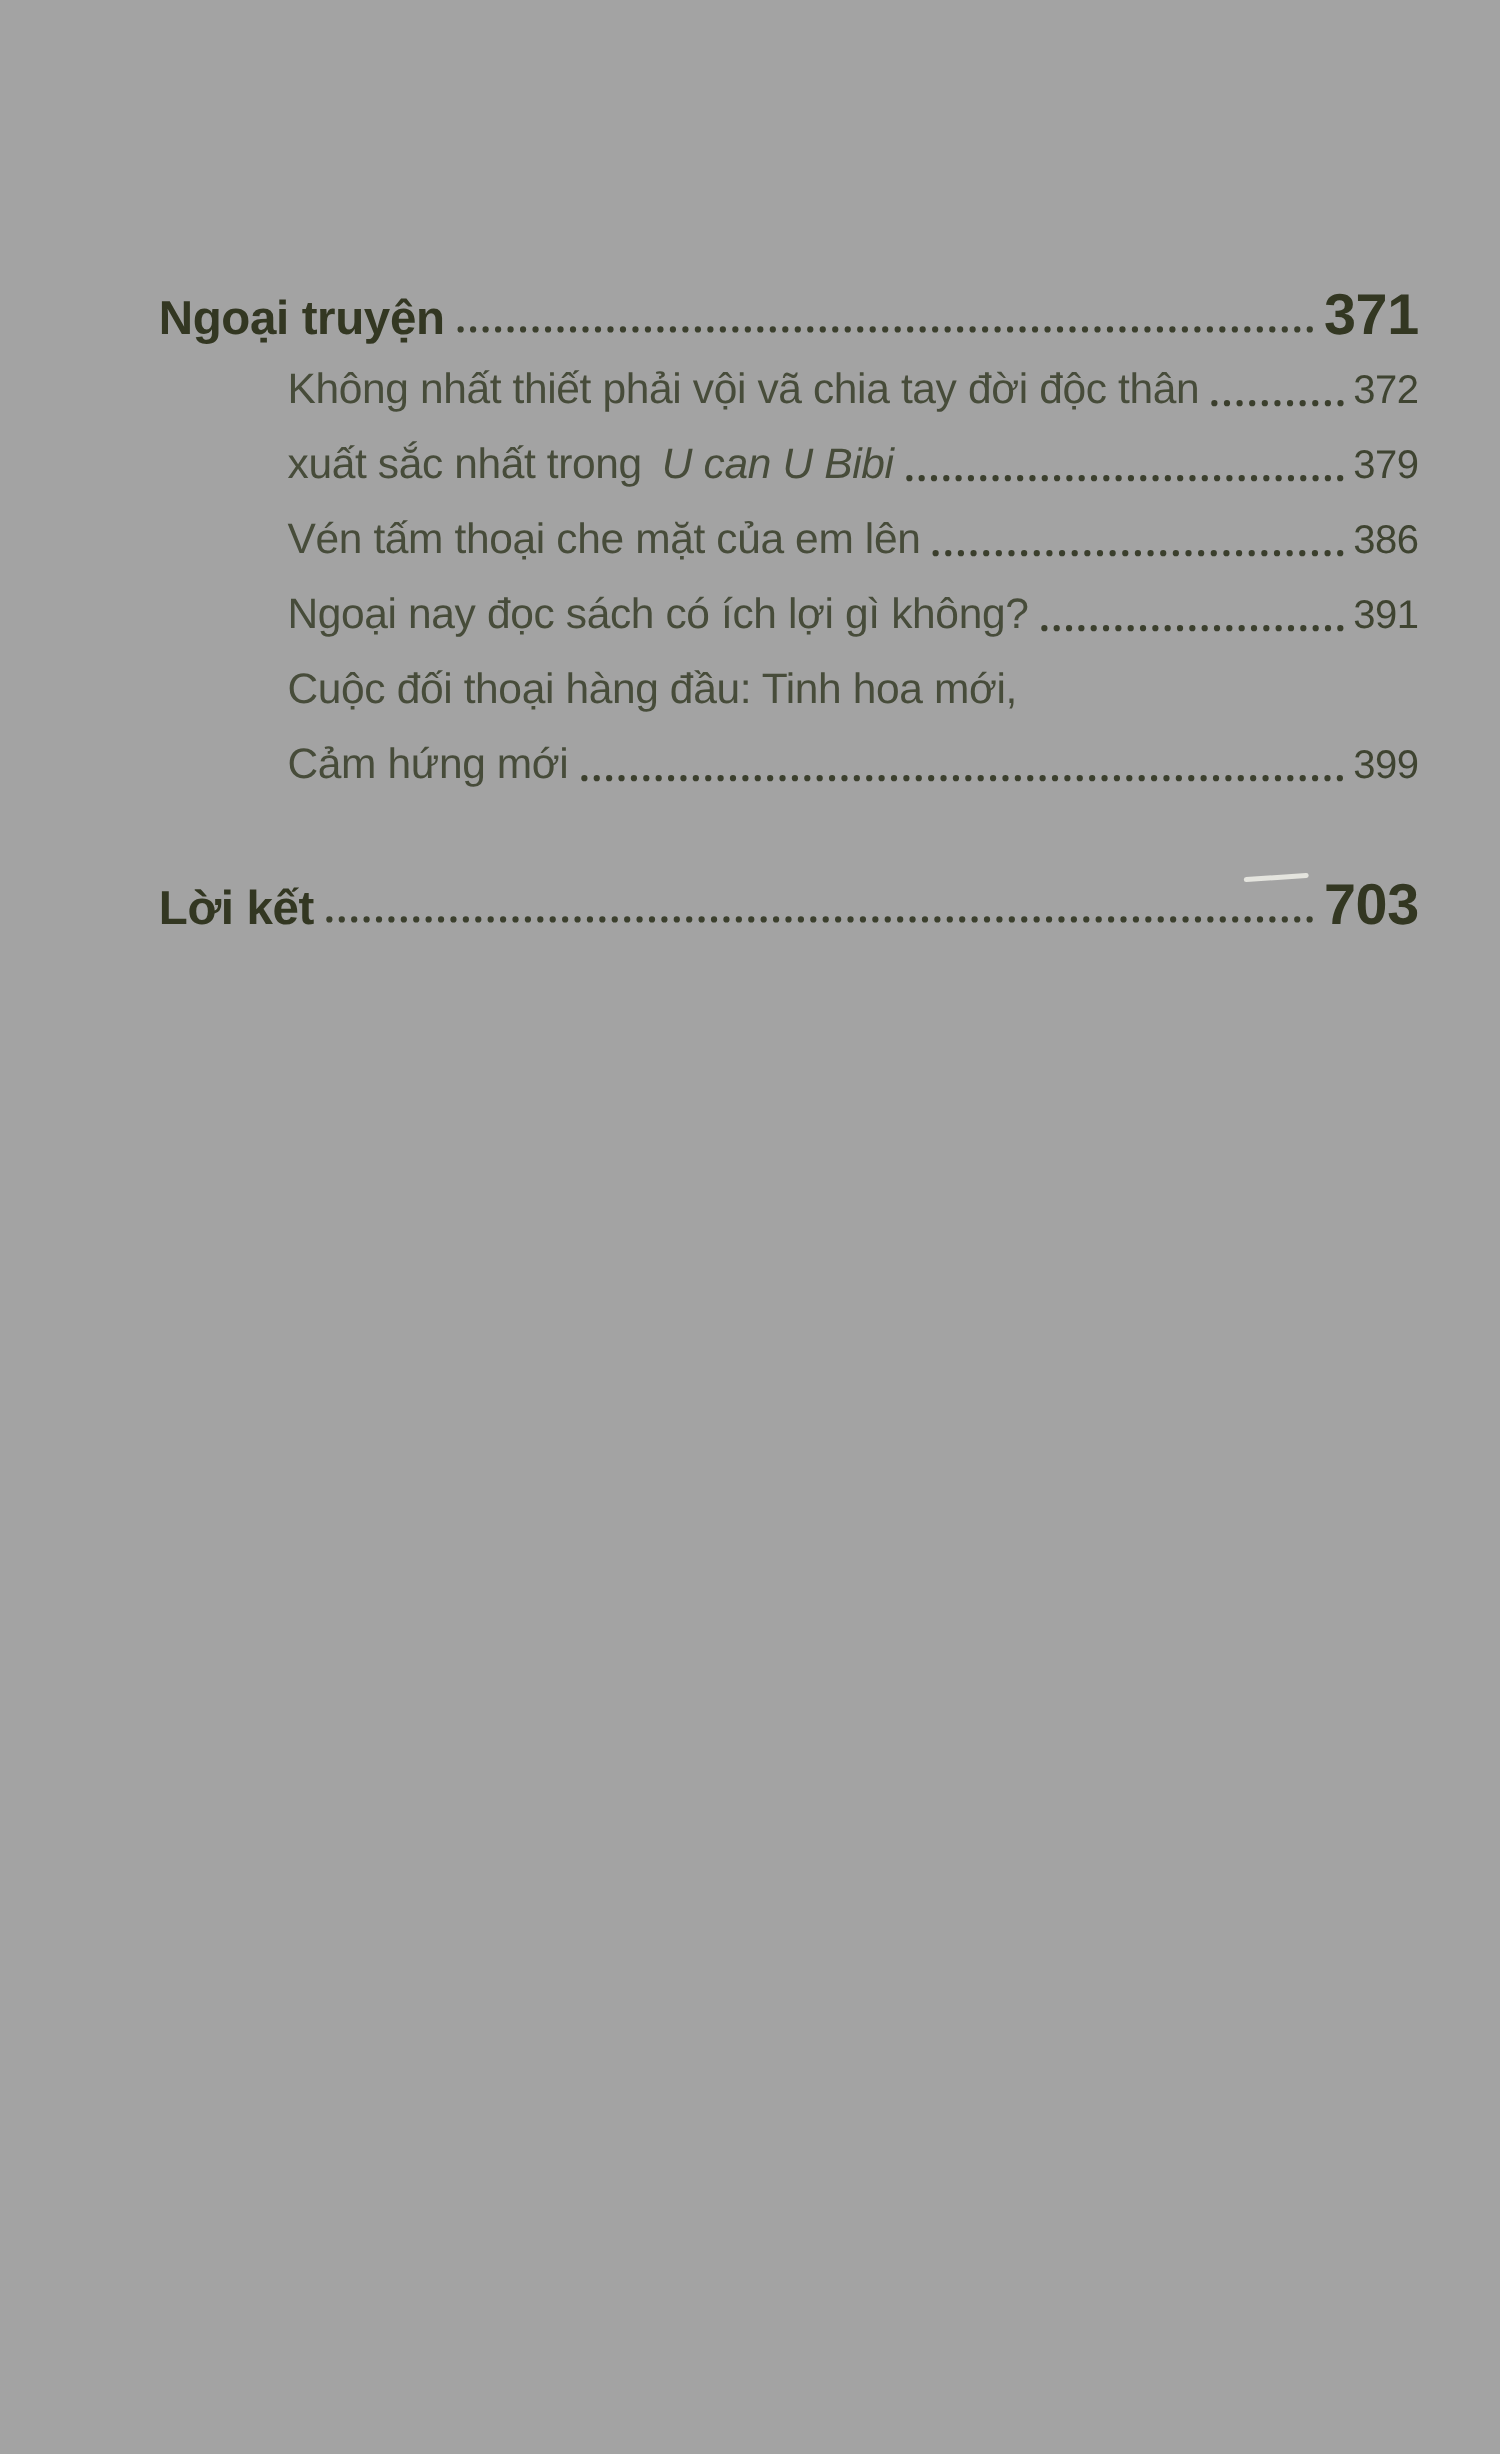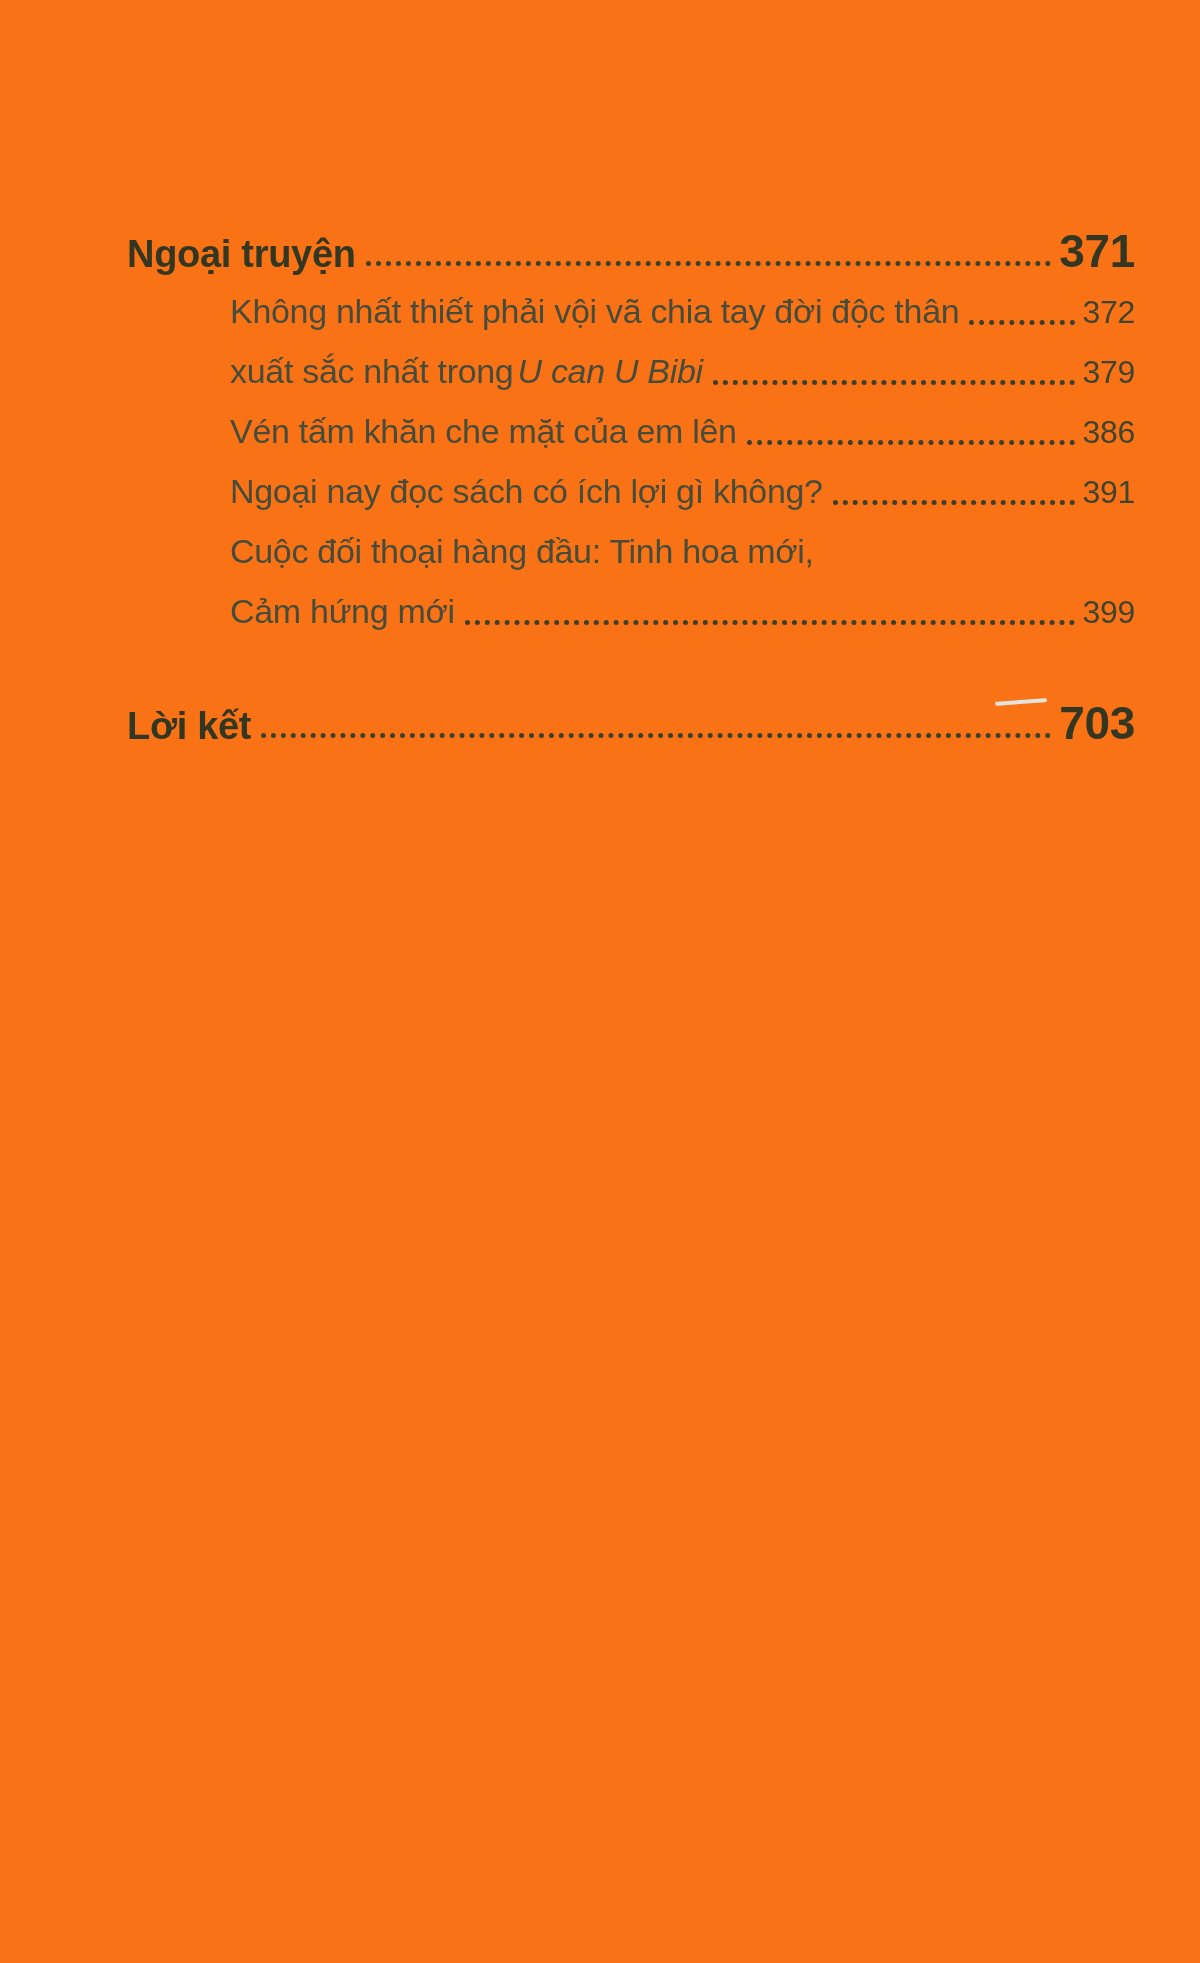--- a/index.html
+++ b/index.html
@@ -6,21 +6,21 @@
   body {
     width: 1200px;
     height: 1963px;
     background: #ffffff;
     font-family: "Liberation Sans", sans-serif;
   }
   .page {
     position: relative;
     width: 1200px;
     height: 1963px;
-    background: #f97316;
+    background: #a3a3a3;
     overflow: hidden;
   }
   
   .toc {
     position: absolute;
     left: 127px;
     top: 221px;
     width: 1008px;
   }
   .row {
@@ -52,21 +52,21 @@
   .chapter .leader { margin-bottom: 15px; }
   .num {
     font-size: 32px;
     color: #3f4431;
   }
   .chapter .num {
     font-size: 46px;
     font-weight: bold;
     color: #333722;
   }
-  .italic { font-style: italic; margin-left: 4px; }
+  .italic { font-style: italic; margin-left: 16px; }
   .gap-top { margin-top: 52px; }
   .smudge {
     position: absolute;
     left: 995px;
     top: 700px;
     width: 52px;
     height: 4px;
     background: #e4e4de;
     transform: rotate(-4deg);
     border-radius: 2px;
@@ -92,21 +92,21 @@
 
 
     <div class="row entry">
       <span>xuất sắc nhất trong</span>
       <span class="italic">U can U Bibi</span>
       <span class="leader"></span>
       <span class="num">379</span>
     </div>
 
     <div class="row entry">
-      <span>Vén tấm khăn che mặt của em lên</span>
+      <span>Vén tấm thoại che mặt của em lên</span>
       <span class="leader"></span>
       <span class="num">386</span>
     </div>
 
     <div class="row entry">
       <span>Ngoại nay đọc sách có ích lợi gì không?</span>
       <span class="leader"></span>
       <span class="num">391</span>
     </div>
 

